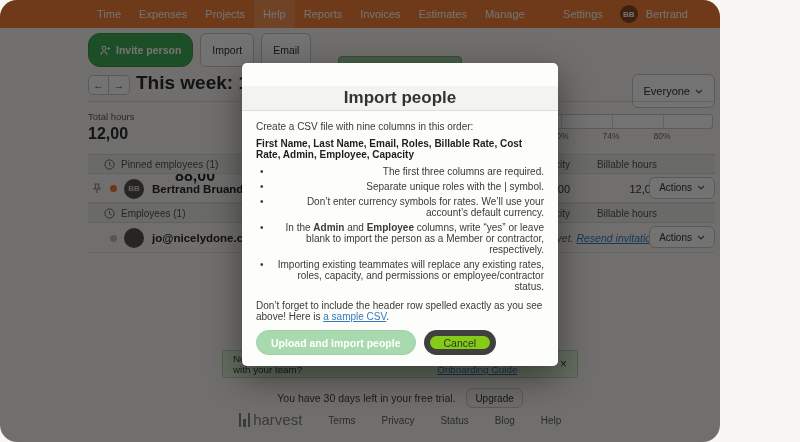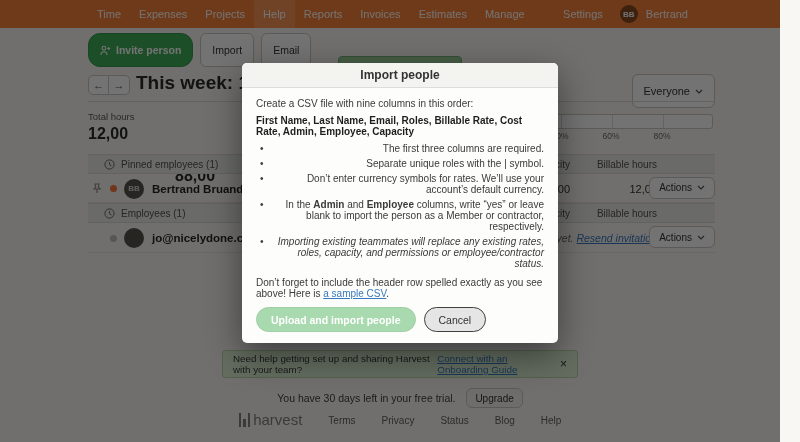--- a/index.html
+++ b/index.html
@@ -1,18 +1,18 @@
 <!DOCTYPE html>
 <html><head>
 <meta charset="utf-8">
 <style>
   * { margin:0; padding:0; box-sizing:border-box; }
   html,body { width:800px; height:442px; }
   body { font-family:"Liberation Sans", sans-serif; background:#f8f7f4; }
-  .stage { position:relative; width:780px; height:442px; overflow:hidden; background:#f8f7f4; }
+  .stage { position:relative; width:720px; height:442px; overflow:hidden; background:#f8f7f4;border-radius:17px; }
 
   
   .topnav { position:absolute; left:0; top:0; width:800px; height:28px; background:#f78139;
             display:flex; align-items:stretch; color:#fff; font-size:11px; }
   .nav-left { display:flex; align-items:stretch; margin-left:88px; }
   .nav-item { display:flex; align-items:center; padding:0 9px; cursor:pointer; white-space:nowrap; }
   .nav-item.active { background:rgba(255,255,255,0.16); }
   .nav-right { margin-left:auto; display:flex; align-items:center; gap:8px; padding-right:112px; }
   .nav-avatar { width:18px; height:18px; border-radius:50%; background:rgba(0,0,0,0.45);
                 display:flex; align-items:center; justify-content:center; font-size:8px; font-weight:bold; }
@@ -103,38 +103,38 @@
            display:flex; align-items:center; justify-content:center; z-index:2; }
 
   
   .dim { position:absolute; inset:0; background:rgba(0,0,0,0.55); z-index:10; }
 
   
   .modal { position:absolute; left:242px; top:63px; width:316px; z-index:20; background:#fdfdfc;
            border-radius:5px; box-shadow:0 12px 35px rgba(0,0,0,0.45); overflow:hidden; }
   .modal-header { height:25px; background:#f3f3f0; border-bottom:1px solid #ddd;
                   display:flex; align-items:center; justify-content:center;
-                  font-size:12px; font-weight:bold; color:#333; }
+                  font-size:17px; font-weight:bold; color:#333;margin-top:23px; }
   .modal-body { padding:10px 14px 11px; font-size:10px; line-height:11px; color:#3a3a38; }
   .m-intro { margin-bottom:6px; }
   .m-cols { font-weight:bold; color:#1e1e1c; margin-bottom:6px; }
   .m-bullets { list-style:none; margin:0 0 8px 0;text-align:right; }
   .m-bullets li { position:relative; padding-left:15px; margin-bottom:4px; }
-  .m-bullets li:last-child { margin-bottom:6px;font-style:italic; }
+  .m-bullets li:last-child { margin-bottom:6px; }
   .m-bullets li::before { content:"•"; position:absolute; left:4px; top:0; color:#3a3a38; }
   .m-foot { margin-bottom:8px; }
   .m-foot a { color:#3779bd; text-decoration:underline; cursor:pointer; }
   .attach { height:24px; border:1px dashed #c5c3bf; border-radius:4px; background:#fbfbf9;
             display:flex; align-items:center; gap:6px; padding:0 9px; color:#737370;
             font-size:10.5px; margin-bottom:9px; cursor:pointer; }
   .modal-actions { display:flex; gap:8px; }
   .m-btn { height:25px; border-radius:13px; font-size:10.5px; display:inline-flex;
            align-items:center; padding:0 14px; cursor:pointer; }
   .m-upload { background:#a9d9af; color:#fff; font-weight:bold; border:1px solid #a0d0a6; }
-  .m-cancel { background:#e5e5e5; color:#333; border:1px solid #404040; }
+  .m-cancel { background:#84cc16; color:#333; border:6px solid #404040; }
 
   svg { display:block; }
 </style>
 </head>
 <body>
 
 <div class="stage">
 
   <div>
 
@@ -198,21 +198,21 @@
     </div>
 
     <div class="cap-bar">
       <span class="cap-tick" style="left:51px"></span>
       <span class="cap-tick" style="left:102px"></span>
       <span class="cap-tick" style="left:153px"></span>
       <span class="cap-tick" style="left:204px"></span>
     </div>
     <div class="cap-labels">
       <span class="cap-label" style="left:102px">40%</span>
-      <span class="cap-label" style="left:153px">60%</span>
+      <span class="cap-label" style="left:153px">74%</span>
       <span class="cap-label" style="left:204px">80%</span>
     </div>
 
     <div class="tbl-section" style="top:154px">
       <div class="sec-title">
         <span>
           <svg width="11" height="11" viewBox="0 0 11 11">
               <circle cx="5.5" cy="5.5" r="4.6" fill="none" stroke="#6b6965" stroke-width="1"></circle>
               <path d="M5.5 3v2.7l2 1.2" fill="none" stroke="#6b6965" stroke-width="1"></path>
             </svg>

